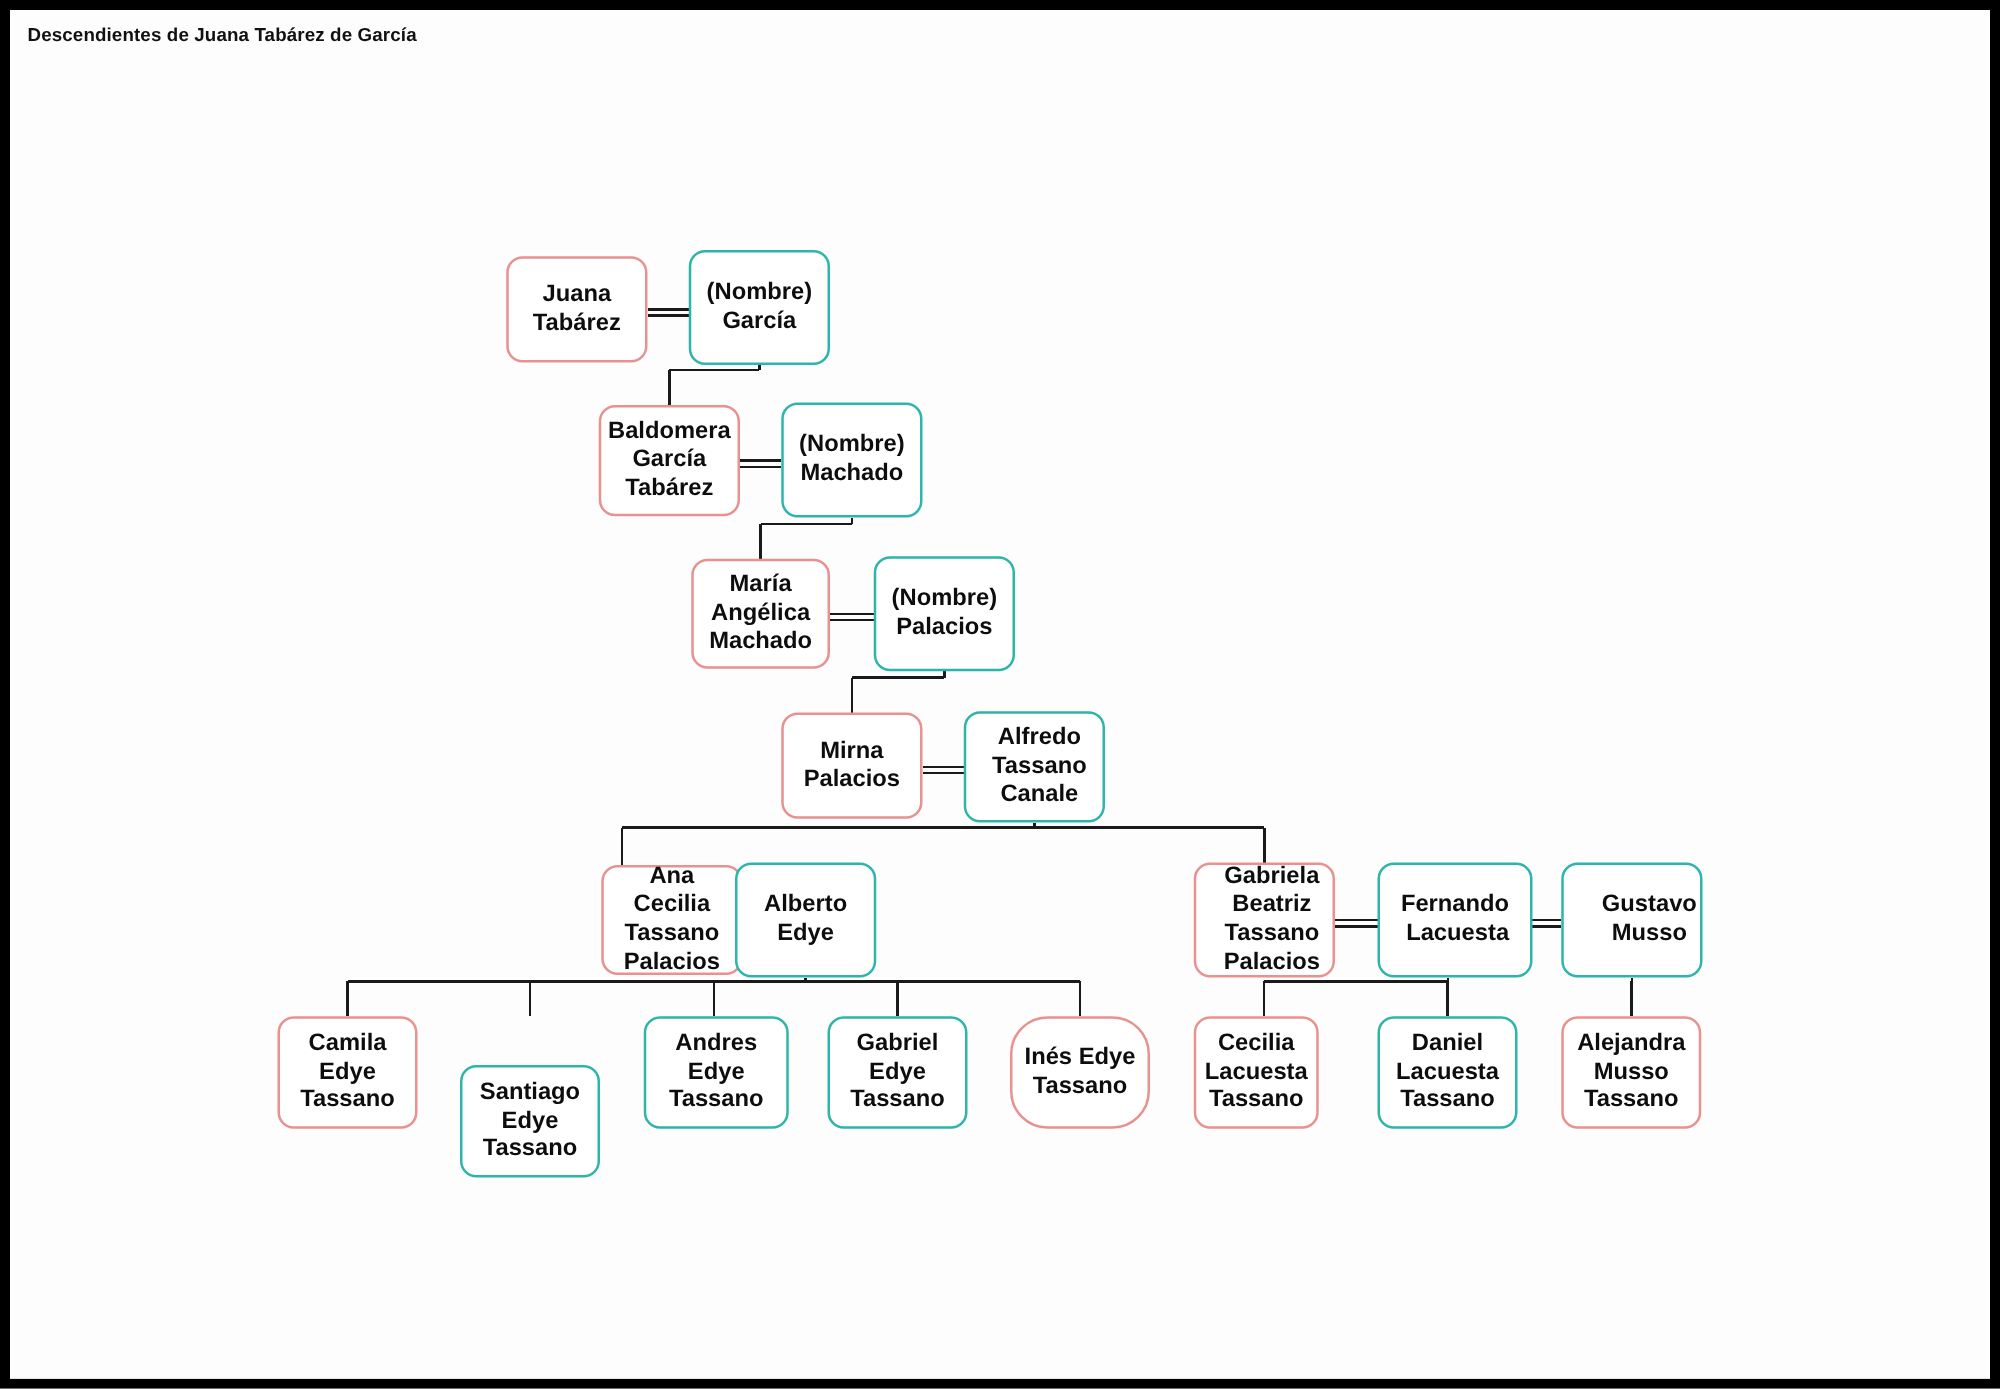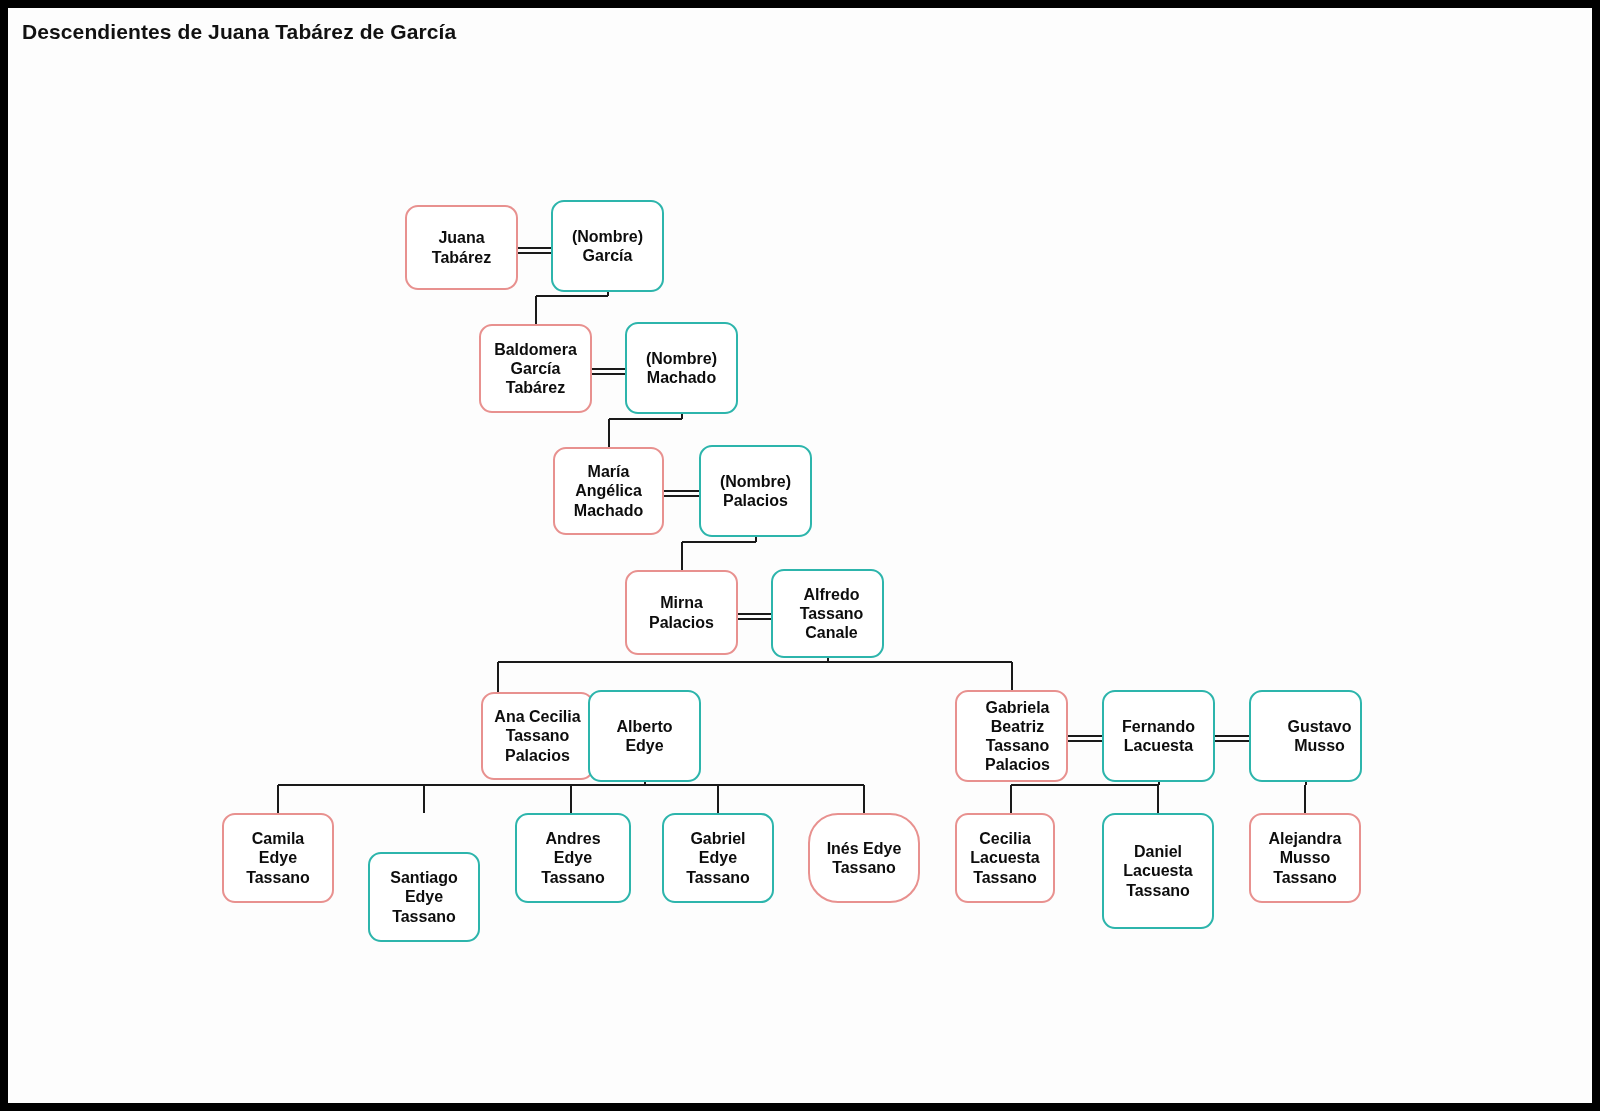--- a/index.html
+++ b/index.html
@@ -21,21 +21,21 @@
     position: absolute;
     left: 0; top: 0;
     width: 1584px;
     height: 1095px;
     background: #fdfdfd;
   }
   #title {
     position: absolute;
     left: 14px;
     top: 12px;
-    font-size: 21px;
+    font-size: 15px;
     font-weight: bold;
     color: #111111;
     letter-spacing: 0.1px;
     white-space: nowrap;
   }
   svg#wires {
     position: absolute;
     left: 0; top: 0;
     width: 1584px;
     height: 1095px;
@@ -44,21 +44,21 @@
   .node {
     position: absolute;
     box-sizing: border-box;
     border-radius: 13px;
     background: #ffffff;
     border: 2px solid #e8918f;
     display: flex;
     align-items: center;
     justify-content: center;
     text-align: center;
-    font-size: 16px;
+    font-size: 19px;
     font-weight: bold;
     color: #0d0d0d;
     line-height: 1.20;
     padding: 2px 4px;
     white-space: pre-line;
   }
   .node.male {
     border-color: #2db5ac;
   }
   .node.female {
@@ -140,42 +140,42 @@
 Canale</div>
         <div class="node female" style="left: 433px; top: 684px; width: 113px; height: 88px; margin-left: 40px;">Ana Cecilia
 Tassano
 Palacios</div>
         <div class="node male" style="left: 580px; top: 682px; width: 113px; height: 92px;">Alberto
 Edye</div>
         <div class="node female" style="left: 947px; top: 682px; width: 113px; height: 92px; padding-left: 16px;">Gabriela
 Beatriz
 Tassano
 Palacios</div>
-        <div class="node male" style="left: 1094px; top: 682px; width: 113px; height: 92px;">Fernando
+        <div class="node male" style="left: 1094px; top: 682px; width: 124px; height: 92px; text-align: right;">Fernando
 Lacuesta</div>
         <div class="node male" style="left: 1241px; top: 682px; width: 113px; height: 92px; padding-left: 32px;">Gustavo
 Musso</div>
         <div class="node female" style="left: 214px; top: 805px; width: 112px; height: 90px;">Camila
 Edye
 Tassano</div>
         <div class="node male" style="left: 360px; top: 844px; width: 112px; height: 90px;">Santiago
 Edye
 Tassano</div>
         <div class="node male" style="left: 507px; top: 805px; width: 116px; height: 90px;">Andres
 Edye
 Tassano</div>
         <div class="node male" style="left: 654px; top: 805px; width: 112px; height: 90px;">Gabriel
 Edye
 Tassano</div>
         <div class="node female" style="left: 800px; top: 805px; width: 112px; height: 90px; border-radius: 30px;">Inés Edye
 Tassano</div>
         <div class="node female" style="left: 947px; top: 805px; width: 100px; height: 90px;">Cecilia
 Lacuesta
 Tassano</div>
-        <div class="node male" style="left: 1094px; top: 805px; width: 112px; height: 116px;">Daniel
+        <div class="node male" style="left: 1094px; top: 805px; width: 112px; height: 90px;">Daniel
 Lacuesta
 Tassano</div>
         <div class="node female" style="left: 1241px; top: 805px; width: 112px; height: 90px;">Alejandra
 Musso
 Tassano</div>
       </div>
 
   </div>
 </div>
 

